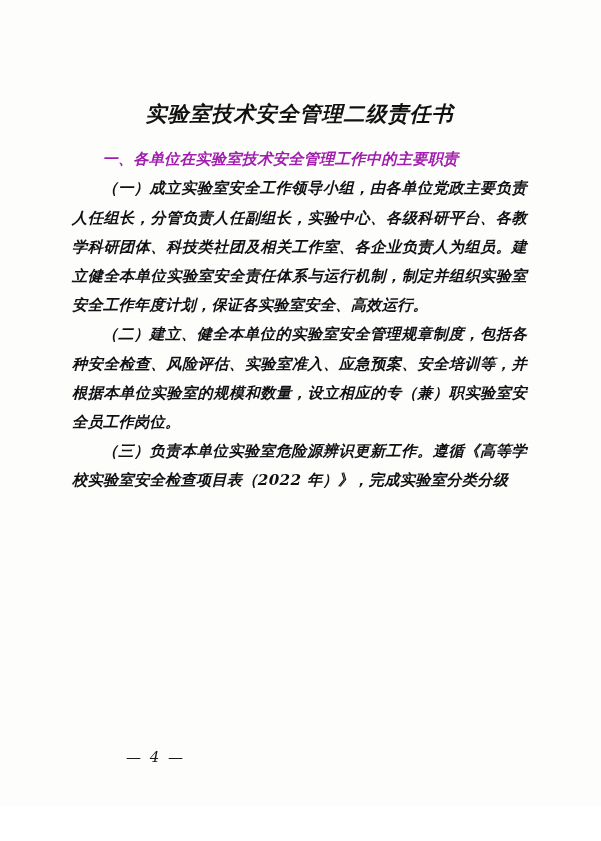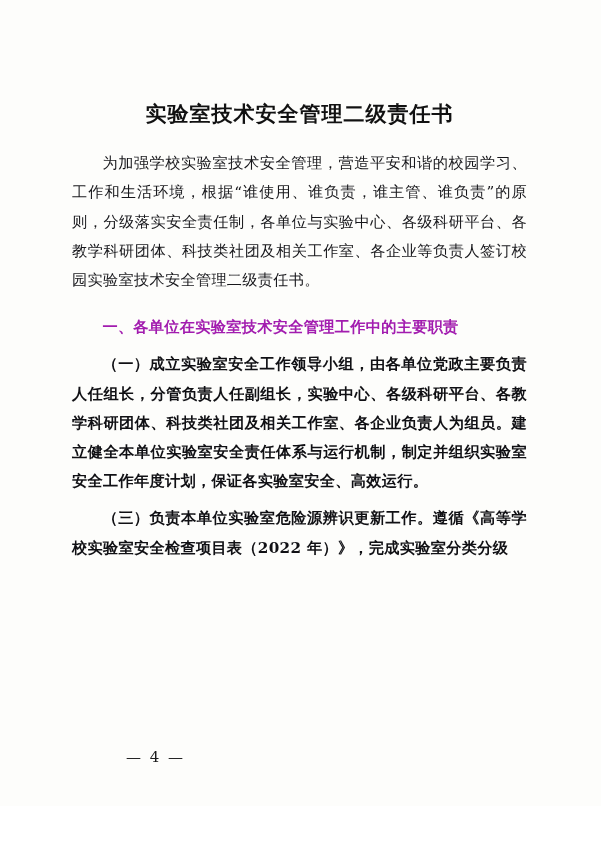--- a/index.html
+++ b/index.html
@@ -18,20 +18,21 @@
     overflow: hidden;
     box-sizing: border-box;
   }
   .sheet {
     position: absolute;
     left: 0;
     top: 0;
     width: 601px;
     height: 806px;
     background: #fdfdfb;
+    font-style: italic;
   }
   .bottom-band {
     position: absolute;
     left: 0;
     top: 806px;
     width: 601px;
     height: 35px;
     background: #ffffff;
   }
   .content {
@@ -68,21 +69,21 @@
   p.heading-para {
     font-weight: bold;
     margin-top: 18px;
     color: #a21caf;
   }
   p.body-para {
     margin-top: 12px;
   }
   p.bold-para {
     font-weight: bold;
-    margin-top: 8px;
+    margin-top: 0;
     color: #101014;
   }
   .page-number {
     position: absolute;
     left: 0;
     top: 748px;
     width: 601px;
     text-align: center;
     font-size: 15px;
     color: #1b1b1b;
@@ -96,27 +97,27 @@
 </style>
 </head>
 <body>
 
 <div class="page">
   <div class="sheet">
     <div class="content">
 
       <h1 class="doc-title">实验室技术安全管理二级责任书</h1>
 
-      <p class="para first-para">为加强学校实验室技术安全管理，营造平安和谐的校园学习、工作和生活环境，根据“谁使用、谁负责，谁主管、谁负责”的原则，分级落实安全责任制，各单位与实验中心、各级科研平台、各教学科研团体、科技类社团及相关工作室、各企业等负责人签订校园实验室技术安全管理二级责任书。</p>
 
       <p class="para heading-para">一、各单位在实验室技术安全管理工作中的主要职责</p>
 
 
       <p class="para bold-para">（一）成立实验室安全工作领导小组，由各单位党政主要负责人任组长，分管负责人任副组长，实验中心、各级科研平台、各教学科研团体、科技类社团及相关工作室、各企业负责人为组员。建立健全本单位实验室安全责任体系与运行机制，制定并组织实验室安全工作年度计划，保证各实验室安全、高效运行。</p>
 
+      <p class="para bold-para">（二）建立、健全本单位的实验室安全管理规章制度，包括各种安全检查、风险评估、实验室准入、应急预案、安全培训等，并根据本单位实验室的规模和数量，设立相应的专（兼）职实验室安全员工作岗位。</p>
 
       <p class="para bold-para">（三）负责本单位实验室危险源辨识更新工作。遵循《高等学校实验室安全检查项目表（2022 年）》，完成实验室分类分级</p>
 
     </div>
 
     <div class="page-number">
       <span class="pn-inner">— 4 —</span>
     </div>
   </div>
   <div class="bottom-band"></div>

